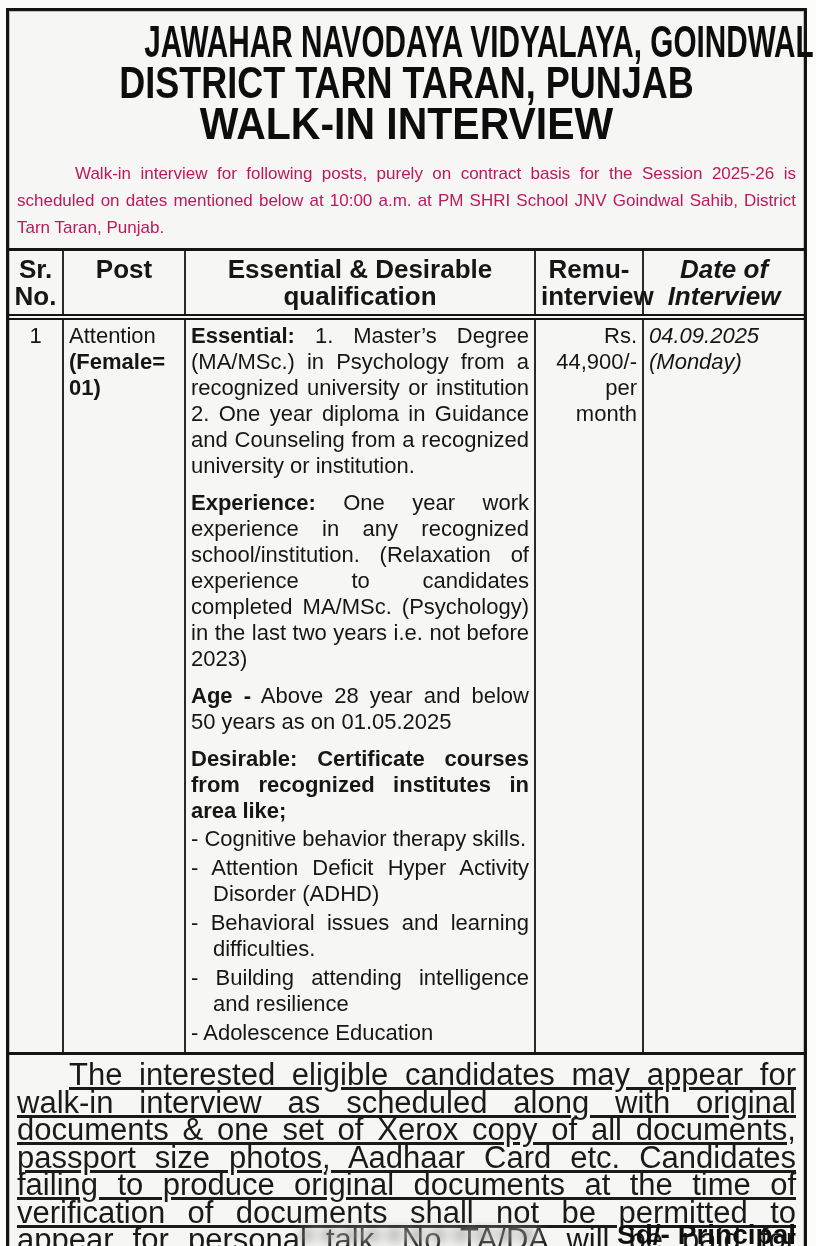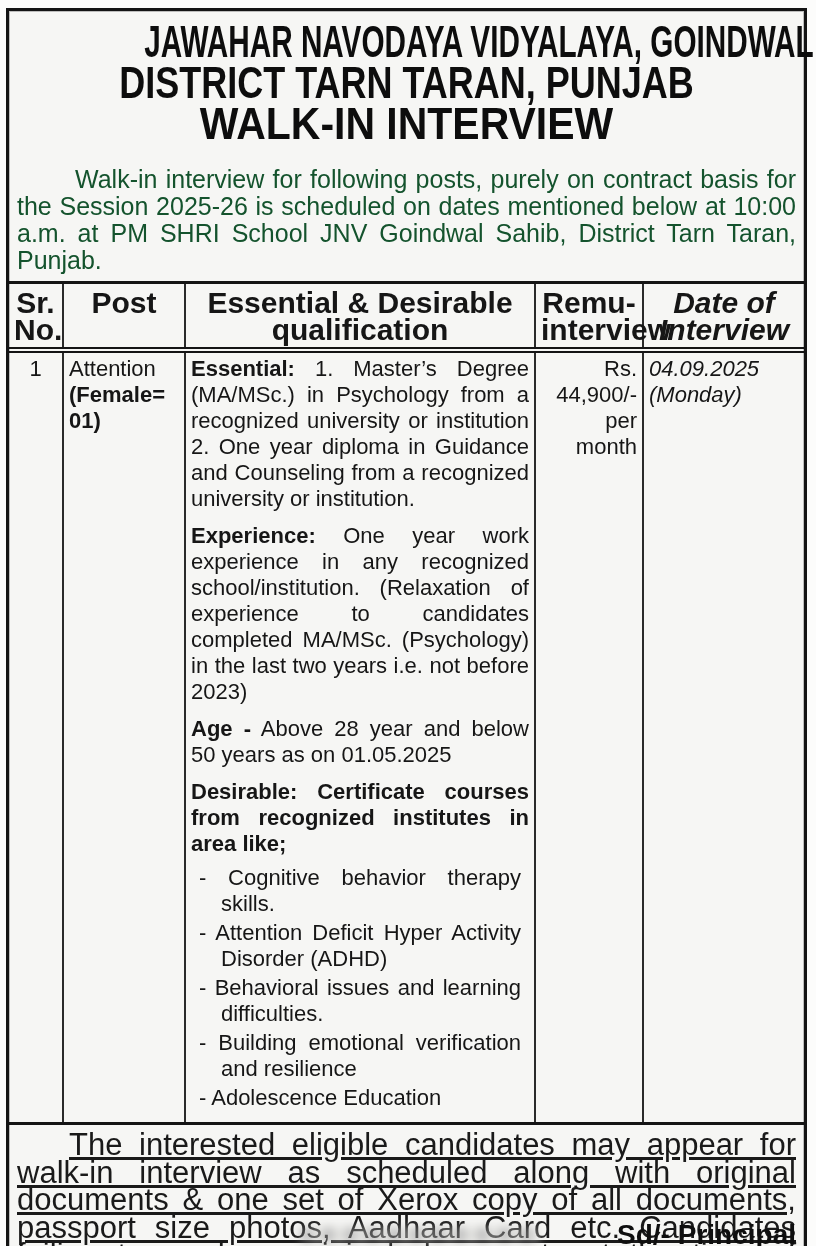--- a/index.html
+++ b/index.html
@@ -19,46 +19,46 @@
   .t-line{
     display:block;white-space:nowrap;font-weight:bold;
     font-size:45px;line-height:41px;letter-spacing:0px;color:#0d0d0d;
     transform-origin:50% 50%;
   }
   .t1{transform:scaleX(.66);}
   .t2{transform:scaleX(.80);}
   .t3{transform:scaleX(.91);}
   
   .intro{
-    margin:22px 8px 0 8px;font-size:25px;line-height:27px;
-    text-align:justify;text-indent:58px;color:#14532d;
+    margin:16px 8px 0 8px;font-size:17px;line-height:27px;
+    text-align:justify;text-indent:58px;color:#be185d;
   }
   
   table.posts{
     width:100%;margin-top:7px;border-collapse:collapse;table-layout:fixed;
     border-top:3px solid #141414;border-bottom:3px solid #141414;
     font-size:22px;line-height:26px;
   }
   table.posts th,table.posts td{
     border-left:2px solid #2a2a2a;border-right:2px solid #2a2a2a;
     vertical-align:top;padding:3px 5px;box-sizing:border-box;
   }
   table.posts th:first-child,table.posts td:first-child{border-left:none;}
   table.posts th:last-child,table.posts td:last-child{border-right:none;font-style:italic;}
   table.posts thead th{
-    font-weight:bold;text-align:center;font-size:30px;line-height:27px;
+    font-weight:bold;text-align:center;font-size:26px;line-height:27px;
     white-space:pre-line;border-bottom:6px double #141414;padding-top:5px;padding-bottom:4px;
   }
   td.c-sr{text-align:center;}
   td.c-post .post-detail{font-weight:bold;}
   td.c-qual{padding:4px 8px 2px 8px;}
   td.c-qual p{margin:0 0 11px 0;text-align:justify;}
   td.c-qual p b{font-weight:bold;}
   td.c-qual .desirable{font-weight:bold;margin-bottom:2px;}
-  .bullets{margin:8px;}
+  .bullets{margin:0;}
   .bullet{
     padding-left:22px;text-indent:-22px;text-align:justify;margin:0 0 3px 0;
   }
   td.c-remu{text-align:right;}
   td.c-date{padding-left:6px;}
   
   .footer{
     margin:6px 8px 0 8px;font-size:31px;line-height:27.5px;
     text-align:justify;text-indent:52px;color:#1a1a1a;text-decoration:underline;
   }
@@ -115,21 +115,21 @@
         </td>
         <td class="c-qual">
           <p><b>Essential:</b><span> 1. Master’s Degree (MA/MSc.) in Psychology from a recognized university or institution 2. One year diploma in Guidance and Counseling from a recognized university or institution.</span></p>
           <p><b>Experience:</b><span> One year work experience in any recognized school/institution. (Relaxation of experience to candidates completed MA/MSc. (Psychology) in the last two years i.e. not before 2023)</span></p>
           <p><b>Age -</b><span> Above 28 year and below 50 years as on 01.05.2025</span></p>
           <p class="desirable">Desirable: Certificate courses from recognized institutes in area like;</p>
           <div class="bullets">
             <div class="bullet">- Cognitive behavior therapy skills.</div>
             <div class="bullet">- Attention Deficit Hyper Activity Disorder (ADHD)</div>
             <div class="bullet">- Behavioral issues and learning difficulties.</div>
-            <div class="bullet">- Building emotional verification and resilience</div>
+            <div class="bullet">- Building attending intelligence and resilience</div>
             <div class="bullet">- Adolescence Education</div>
           </div>
         </td>
         <td class="c-remu">Rs. 44,900/- per month</td>
         <td class="c-date">04.09.2025 (Monday)</td>
       </tr>
     </tbody>
   </table>
 
   <p class="footer">The interested eligible candidates may appear for walk-in interview as scheduled along with original documents &amp; one set of Xerox copy of all documents, passport size photos, Aadhaar Card etc. Candidates failing to produce original documents at the time of verification of documents shall not be permitted to appear for personal talk. No TA/DA will be paid for attending the interview.</p>

